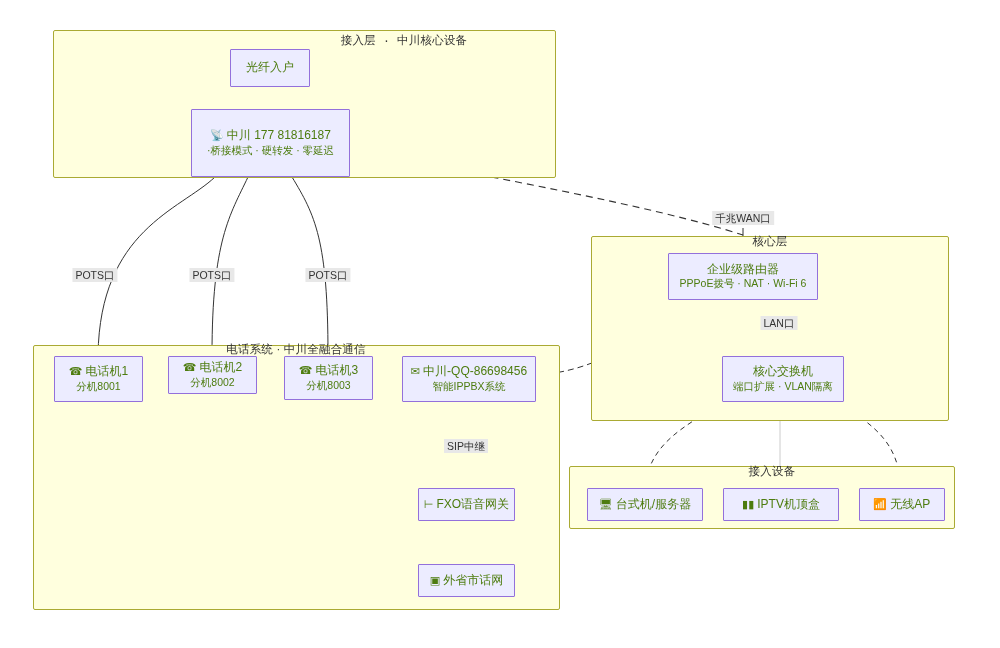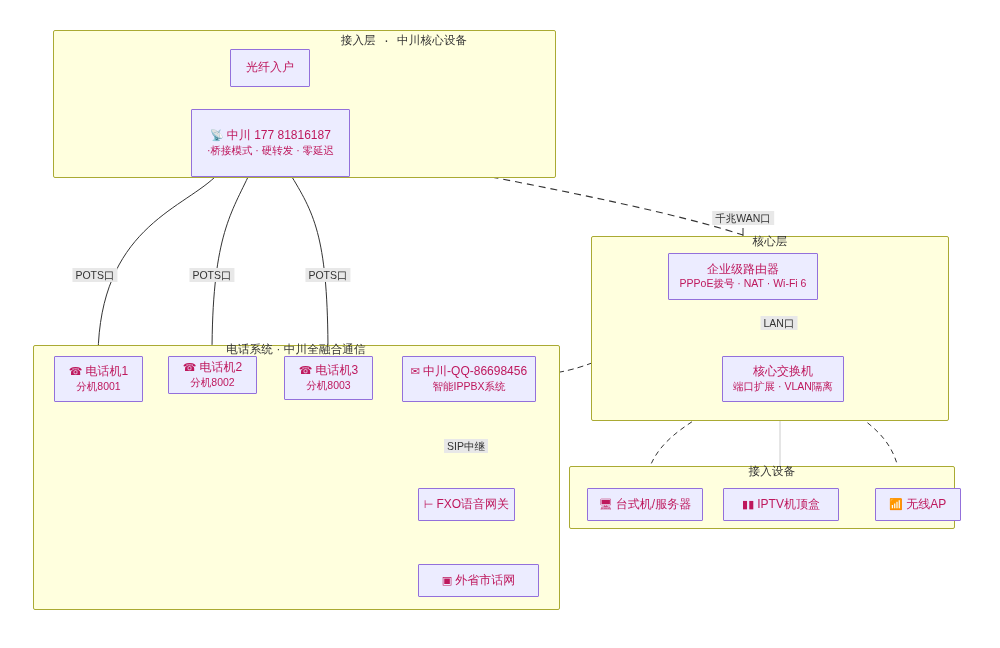--- a/index.html
+++ b/index.html
@@ -46,21 +46,21 @@
   .node {
     position: absolute;
     background: #ececff;
     border: 1px solid #9370db;
     box-sizing: border-box;
     display: flex;
     flex-direction: column;
     align-items: center;
     justify-content: center;
     border-radius: 1px;
-    color: #be185d;
+    color: #4d7c0f;
     text-align: center;
     line-height: 1.32;
     padding: 2px 4px;
   }
   .node .l1 {
     font-size: 12px;
     white-space: nowrap;
   }
   .node .l2 {
     font-size: 10.5px;
@@ -162,21 +162,21 @@
 
   <div class="node" style="left:402px; top:356px; width:134px; height:46px;">
     <div class="l1"><span class="ico">✉</span><span>中川-QQ-86698456</span></div>
     <div class="l2">智能IPPBX系统</div>
   </div>
 
   <div class="node" style="left:418px; top:488px; width:97px; height:33px;">
     <div class="l1"><span class="ico">⊢</span><span>FXO语音网关</span></div>
   </div>
 
-  <div class="node" style="left:418px; top:564px; width:121px; height:33px;">
+  <div class="node" style="left:418px; top:564px; width:97px; height:33px;">
     <div class="l1"><span class="ico">▣</span><span>外省市话网</span></div>
   </div>
 
   <div class="node" style="left:668px; top:253px; width:150px; height:47px;">
     <div class="l1">企业级路由器</div>
     <div class="l2">PPPoE拨号 · NAT · Wi-Fi 6</div>
   </div>
 
   <div class="node" style="left:722px; top:356px; width:122px; height:46px;">
     <div class="l1">核心交换机</div>
@@ -184,21 +184,21 @@
   </div>
 
   <div class="node" style="left:587px; top:488px; width:116px; height:33px;text-align:center;">
     <div class="l1"><span class="ico">🖥</span><span>台式机/服务器</span></div>
   </div>
 
   <div class="node" style="left:723px; top:488px; width:116px; height:33px;">
     <div class="l1"><span class="ico">▮▮</span><span>IPTV机顶盒</span></div>
   </div>
 
-  <div class="node" style="left:859px; top:488px; width:86px; height:33px;margin-left:16px;">
+  <div class="node" style="left:859px; top:488px; width:86px; height:33px;">
     <div class="l1"><span class="ico">📶</span><span>无线AP</span></div>
   </div>
 
   <div class="edge-label" style="left:95px; top:275px;">POTS口</div>
   <div class="edge-label" style="left:212px; top:275px;">POTS口</div>
   <div class="edge-label" style="left:328px; top:275px;">POTS口</div>
   <div class="edge-label" style="left:466px; top:446px;">SIP中继</div>
   <div class="edge-label" style="left:743px; top:218px;">千兆WAN口</div>
   <div class="edge-label" style="left:779px; top:323px;">LAN口</div>
 

